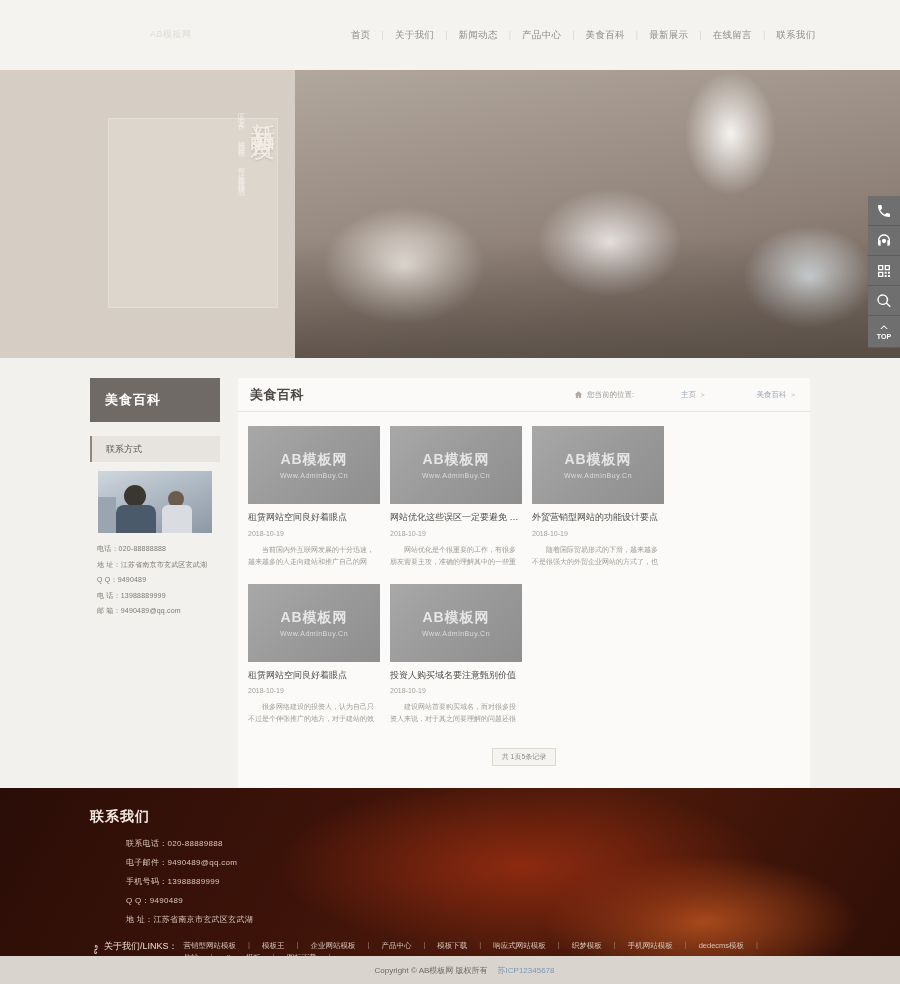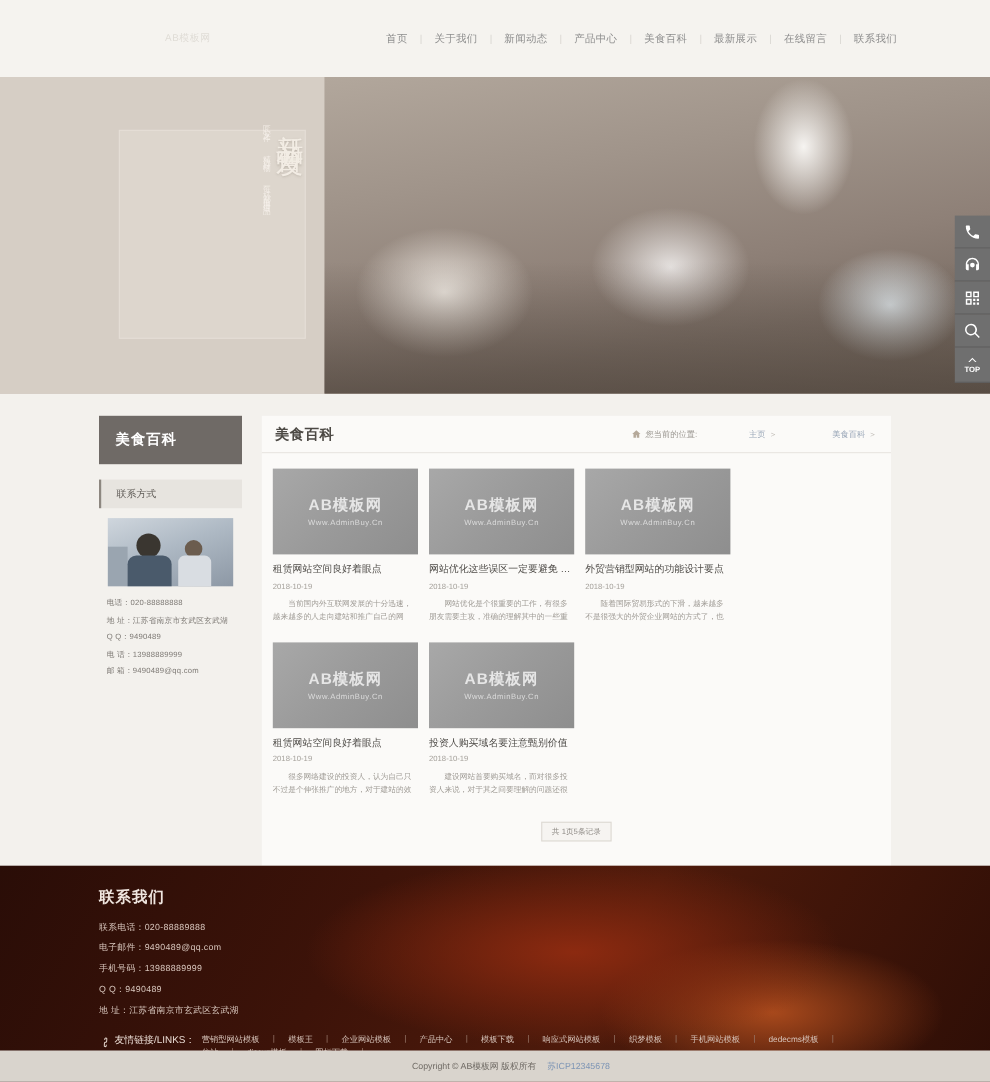--- a/index.html
+++ b/index.html
@@ -171,21 +171,21 @@
   
   .footer {
     position: relative; height: 196px; overflow: hidden;
     background:
       radial-gradient(ellipse 420px 150px at 58% 40%, #8c2a10 0%, rgba(140,42,16,0) 58%),
       radial-gradient(ellipse 260px 110px at 78% 68%, #a8491c 0%, rgba(168,73,28,0) 60%),
       linear-gradient(120deg, #2a0d07 0%, #3d1309 35%, #4d1a0b 60%, #2e0e06 100%);
   }
   .footer-inner { position: relative; width: 720px; margin: 0 auto; padding-top: 20px; }
   .foot-title { font-size: 14px; color: #f0e6e0; font-weight: bold; letter-spacing: 1px; margin-bottom: 14px; }
-  .foot-line { font-size: 8px; color: #d8c6bd; line-height: 1.0; margin-bottom: 11px; letter-spacing: .3px; }
+  .foot-line { font-size: 8px; color: #d8c6bd; line-height: 1.0; margin-bottom: 11px; letter-spacing: .3px; margin-left: 36px; }
   .links-row { display: flex; align-items: flex-start; margin-top: 16px; }
   .links-icon { width: 14px; padding-top: 1px; }
   .links-icon svg { width: 11px; height: 11px; fill: #e3d4cb; transform: rotate(-40deg); }
   .links-label { font-size: 9px; color: #eadcd4; white-space: nowrap; margin-right: 6px; }
   .links-list { display: flex; flex-wrap: wrap; max-width: 600px; }
   .link-a { font-size: 7.5px; color: #d6c3b9; text-decoration: none; cursor: pointer; margin: 1px 0; }
   .link-sep { font-size: 7.5px; color: #9a7b6d; margin: 0 12px; }
 
   .copyright {
     position: absolute; left: 0; bottom: 0; width: 900px; height: 28px;
@@ -363,21 +363,21 @@
           <div class="foot-line">手机号码：13988889999</div>
           <div class="foot-line">Q Q：9490489</div>
           <div class="foot-line">地  址：江苏省南京市玄武区玄武湖</div>
         </div>
       <div class="links-row">
         <div class="links-icon">
           <svg viewBox="0 0 24 24">
               <path d="M10.6 13.4a1 1 0 011.4 0 3 3 0 004.2 0l3-3a3 3 0 10-4.2-4.2l-1.3 1.3 1.4 1.4 1.3-1.3a1 1 0 111.4 1.4l-3 3a1 1 0 01-1.4 0 3 3 0 00-4.2 0l-3 3a3 3 0 104.2 4.2l1.3-1.3-1.4-1.4-1.3 1.3a1 1 0 11-1.4-1.4l3-3z"></path>
             </svg>
         </div>
-        <div class="links-label">友情链接/LINKS：</div>
+        <div class="links-label">关于我们/LINKS：</div>
         <div class="links-list" id="links-list">
             <a class="link-a">营销型网站模板</a>
             <span class="link-sep">|</span>
             <a class="link-a">模板王</a>
             <span class="link-sep">|</span>
             <a class="link-a">企业网站模板</a>
             <span class="link-sep">|</span>
             <a class="link-a">产品中心</a>
             <span class="link-sep">|</span>
             <a class="link-a">模板下载</a>

